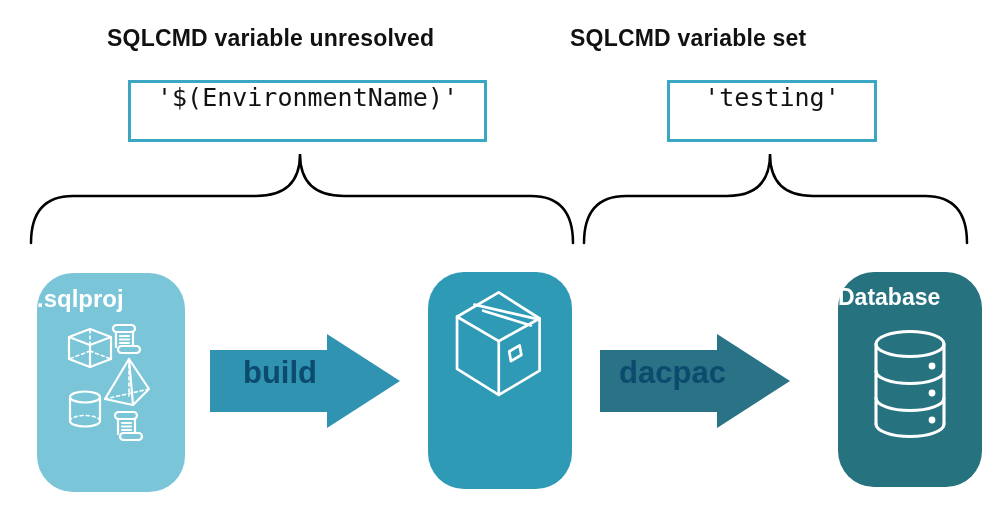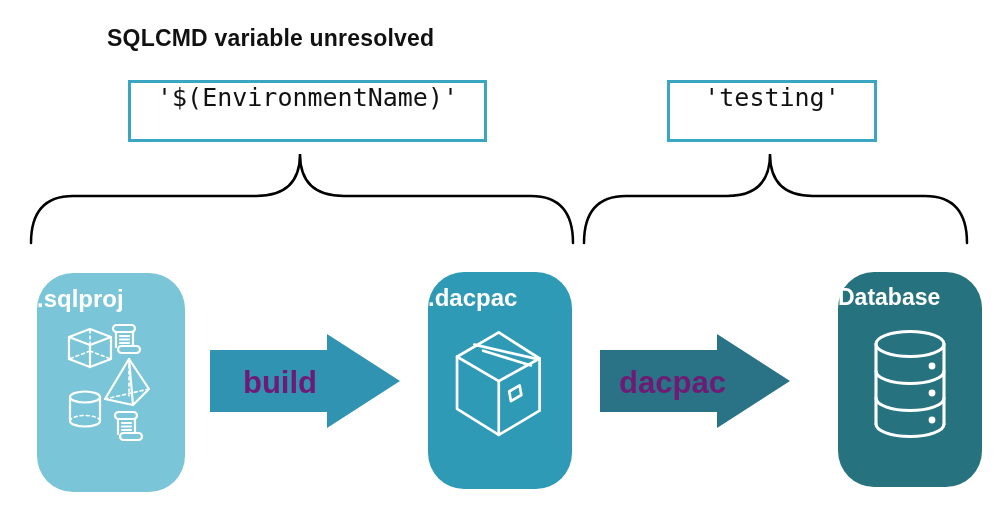--- a/index.html
+++ b/index.html
@@ -32,31 +32,32 @@
   .card-database .card-icon{margin-top:18px;}
 
   .icon-stroke{stroke:#fff;fill:none;stroke-width:2.2;stroke-linecap:round;stroke-linejoin:round;}
   .icon-stroke-bold{stroke:#fff;fill:none;stroke-width:3.1;stroke-linecap:round;stroke-linejoin:round;}
   .icon-dash{stroke:#fff;fill:none;stroke-width:1.6;stroke-dasharray:3 3;stroke-linecap:round;}
   .icon-dot{fill:#fff;stroke:none;}
 
   .arrow-svg{position:absolute;top:334px;}
   .a-build{left:210px;}
   .a-deploy{left:600px;}
-  .arrow-label{position:absolute;top:360px;height:46px;display:flex;align-items:center;
-               justify-content:center;font-weight:bold;font-size:31px;color:#701a75;}
+  .arrow-label{position:absolute;top:350px;height:46px;display:flex;align-items:center;
+               justify-content:center;font-weight:bold;font-size:31px;color:#0c4a6e;}
   .al-build{left:210px;width:140px;}
   .al-deploy{left:600px;width:145px;}
 </style>
 </head>
 <body>
 
 <div class="canvas">
 
   <div class="heading h-left">SQLCMD variable unresolved</div>
+  <div class="heading h-right">SQLCMD variable set</div>
 
   <div class="code-box cb-left">
     <span class="code">'$(EnvironmentName)'</span>
   </div>
   <div class="code-box cb-right">
     <span class="code">'testing'</span>
   </div>
 
   <svg class="braces" width="1000" height="522" viewBox="0 0 1000 522">
     <path class="brace" d="M31,243 Q31,196 73,196 L256,196 Q300,196 300,154 Q300,196 344,196 L531,196 Q573,196 573,243"></path>
@@ -108,21 +109,20 @@
       </g>
     </svg>
   </div>
 
   <svg class="arrow-svg a-build" width="190" height="94" viewBox="0 0 190 94">
     <polygon points="0,16 117,16 117,0 190,47 117,94 117,78 0,78" style="fill:var(--build-arrow,#3093B2)"></polygon>
   </svg>
   <div class="arrow-label al-build">build</div>
 
   <div class="card card-dacpac">
-    <div class="card-label">.dacpac</div>
     <svg class="card-icon" width="113" height="126" viewBox="0 0 130 145">
       <g class="icon-stroke-bold">
         <path d="M15,40 L63,12 L110,42 L110,102 L63,130 L15,100 Z"></path>
         <path d="M15,40 L63,68 L110,42"></path>
         <path d="M63,68 L63,130"></path>
         <path d="M35,26 L109,43"></path>
         <path d="M45,33 L100,50"></path>
         <path d="M75,80 L87,73 L89,84 L77,91 Z"></path>
       </g>
     </svg>

